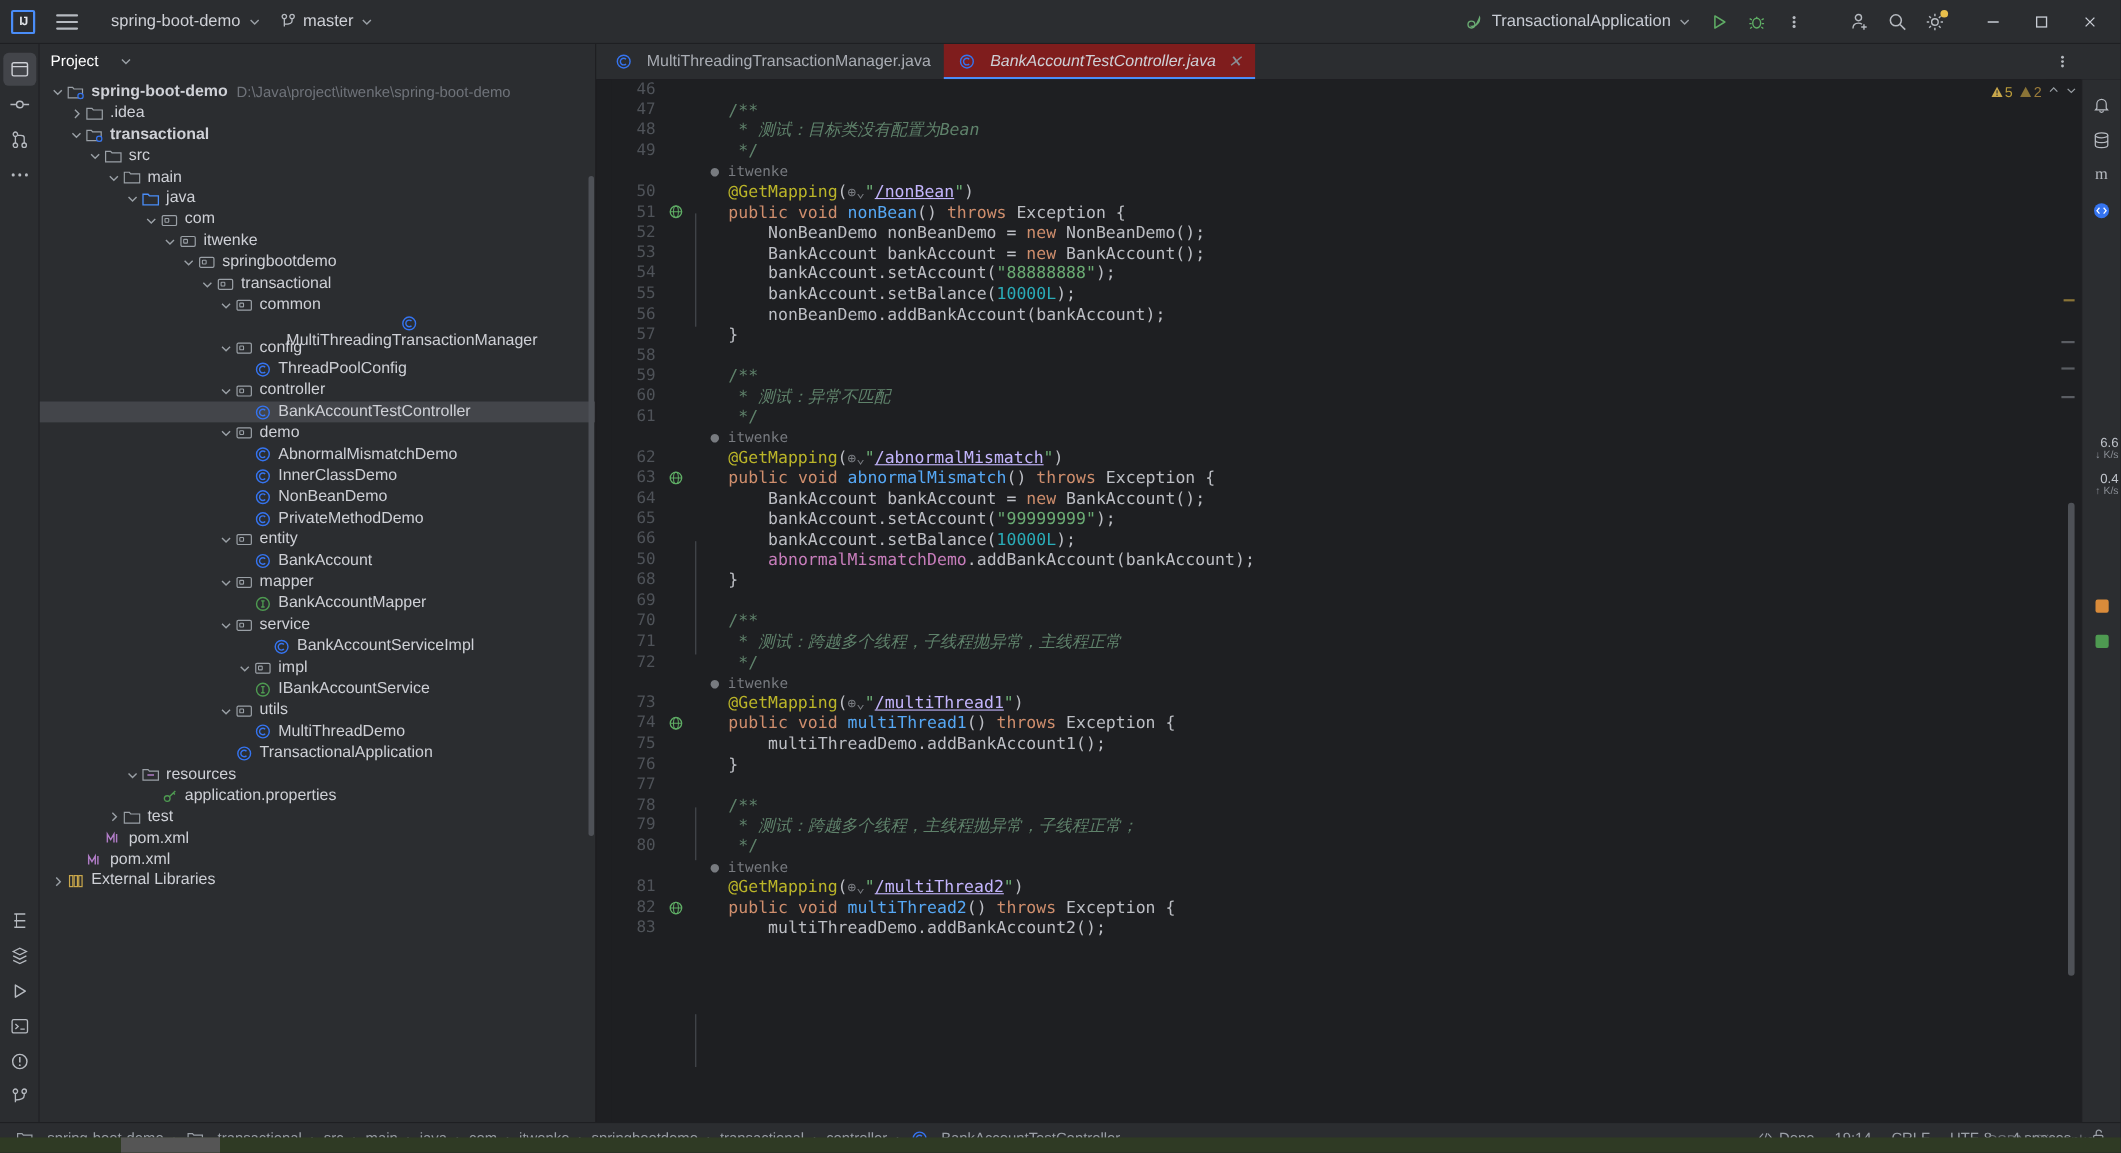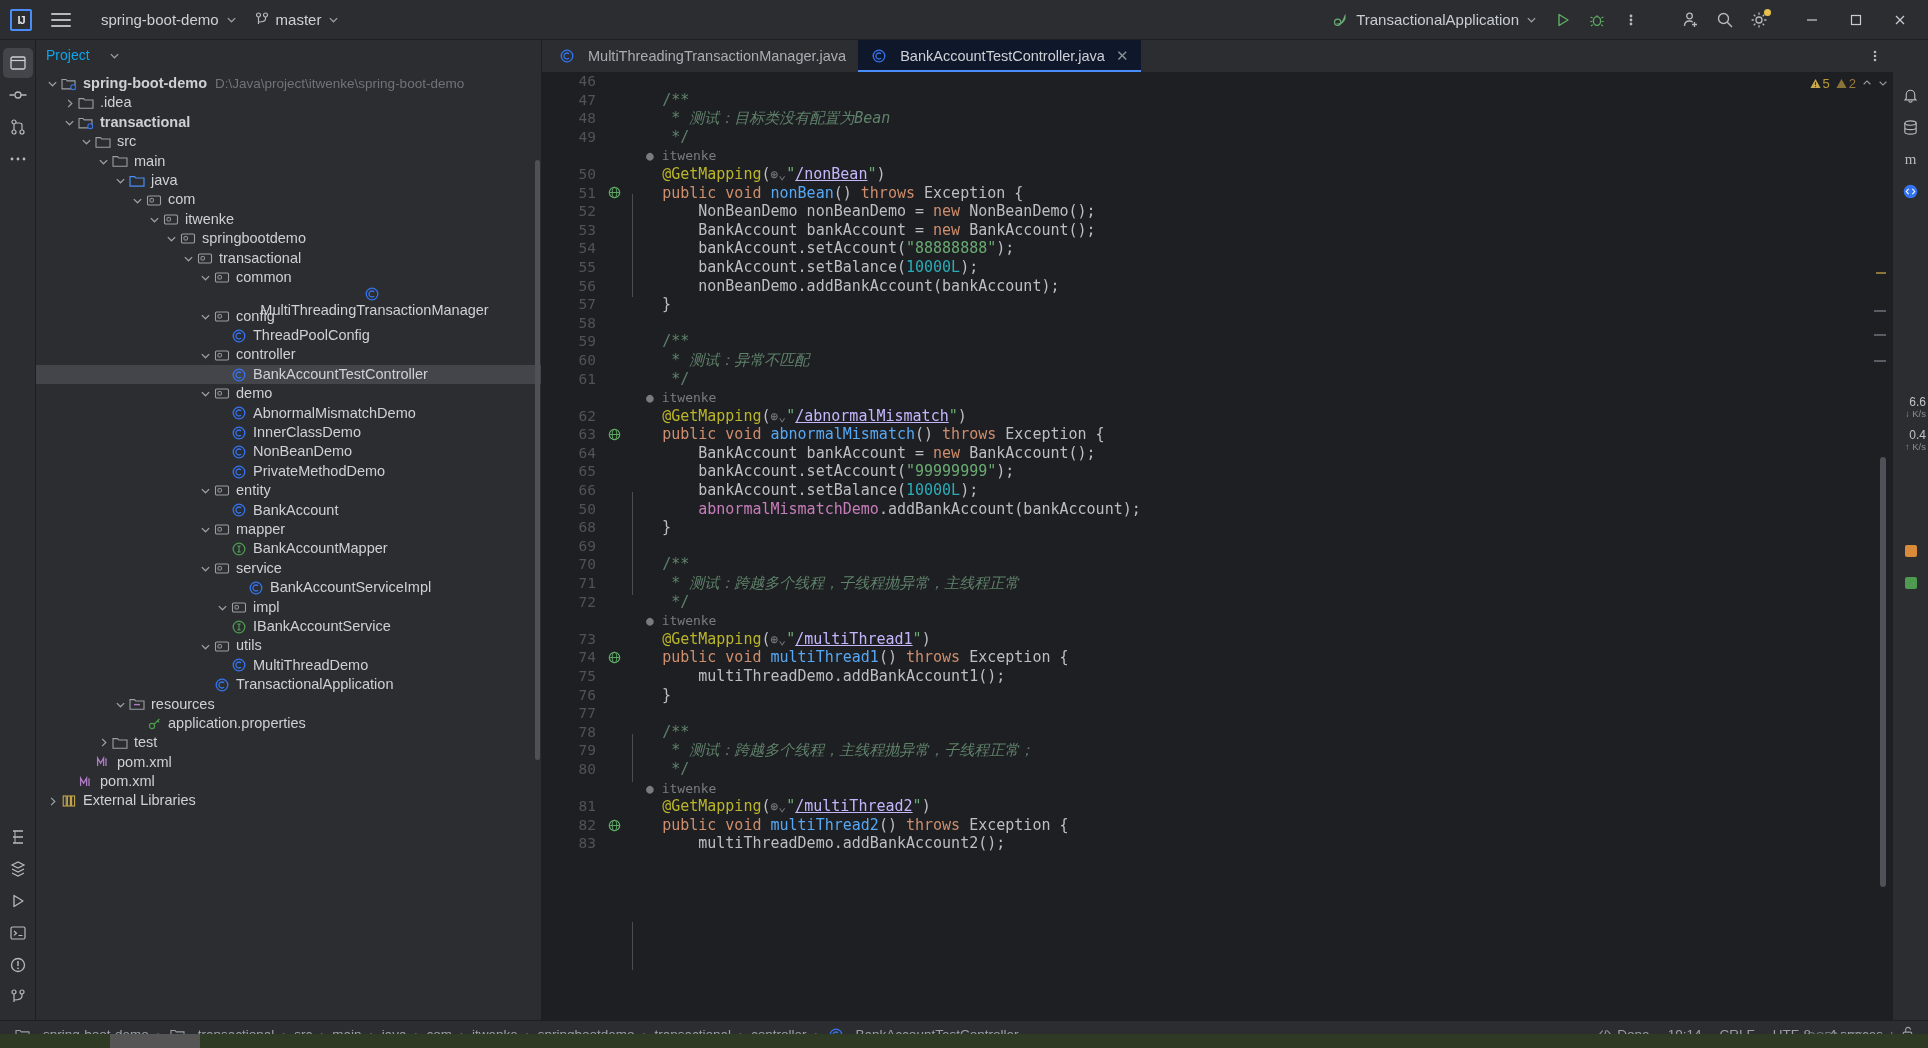--- a/index.html
+++ b/index.html
@@ -45,38 +45,38 @@
   }
   .stripbtn{width:30px;height:30px;display:flex;align-items:center;justify-content:center;border-radius:5px;cursor:pointer;}
   .stripbtn.active{background:#43454a;}
   .strip-spacer{flex:1;}
 
   
   .project{
     width:506px;background:#2b2d30;display:flex;flex-direction:column;min-width:0;
     border-right:1px solid #1e1f22;position:relative;
   }
-  .proj-head{height:30px;display:flex;align-items:center;padding:0 10px;gap:19px;font-size:14px;color:#0ea5e9;cursor:pointer;}
+  .proj-head{height:30px;display:flex;align-items:center;padding:0 10px;gap:19px;font-size:14px;color:#ffffff;cursor:pointer;}
   .tree{flex:1;overflow:hidden;position:relative;padding-top:4px;font-size:14.5px;}
   .row{height:19.4px;display:flex;align-items:center;white-space:nowrap;cursor:pointer;padding-right:6px;line-height:19.4px;}
   .row.selected{background:#43454a;}
   .arrow{width:16px;min-width:16px;display:flex;align-items:center;justify-content:center;}
   .arrow svg{display:block;}
   .ticon{width:18px;min-width:18px;display:flex;align-items:center;justify-content:center;margin-right:5px;}
   .tlabel{color:#ced0d6;}
   .tlabel.bold{font-weight:bold;}
   .tpath{color:#6f737a;margin-left:8px;font-size:13.5px;}
 
   .proj-scroll{position:absolute;right:1px;top:120px;width:5px;height:600px;background:#4e5157;border-radius:3px;}
 
   
   .editor{flex:1;display:flex;flex-direction:column;min-width:0;background:#1e1f22;}
   .tabbar{height:32px;background:#2b2d30;display:flex;align-items:stretch;position:relative;}
   .tab{display:flex;align-items:center;gap:7px;padding:0 12px;font-size:14.5px;color:#a9adb4;cursor:pointer;position:relative;}
-  .tab.active{background:#0f172a;color:#ced0d6;}
+  .tab.active{background:#7f1d1d;color:#ced0d6;font-style:italic;}
   .tab.active:after{content:"";position:absolute;left:0;right:0;bottom:0;height:2px;background:#4a8df8;}
   .tab .x{color:#8a8e95;font-size:15px;margin-left:4px;}
   .tabbar .spacer{flex:1;}
   .tabbar .icobtn{height:32px;}
 
   .code-area{flex:1;display:flex;min-height:0;position:relative;overflow:hidden;background:#1e1f22;}
   .gutter-l{width:14px;background:#1e1f22;}
   .linenos{width:46px;text-align:right;padding-right:6px;font-family:"DejaVu Sans Mono",monospace;font-size:14.5px;color:#4f5359;user-select:none;}
   .gutter-icons{width:24px;position:relative;}
   .code{flex:1;position:relative;font-family:"DejaVu Sans Mono",monospace;font-size:15px;min-width:0;overflow:hidden;}

